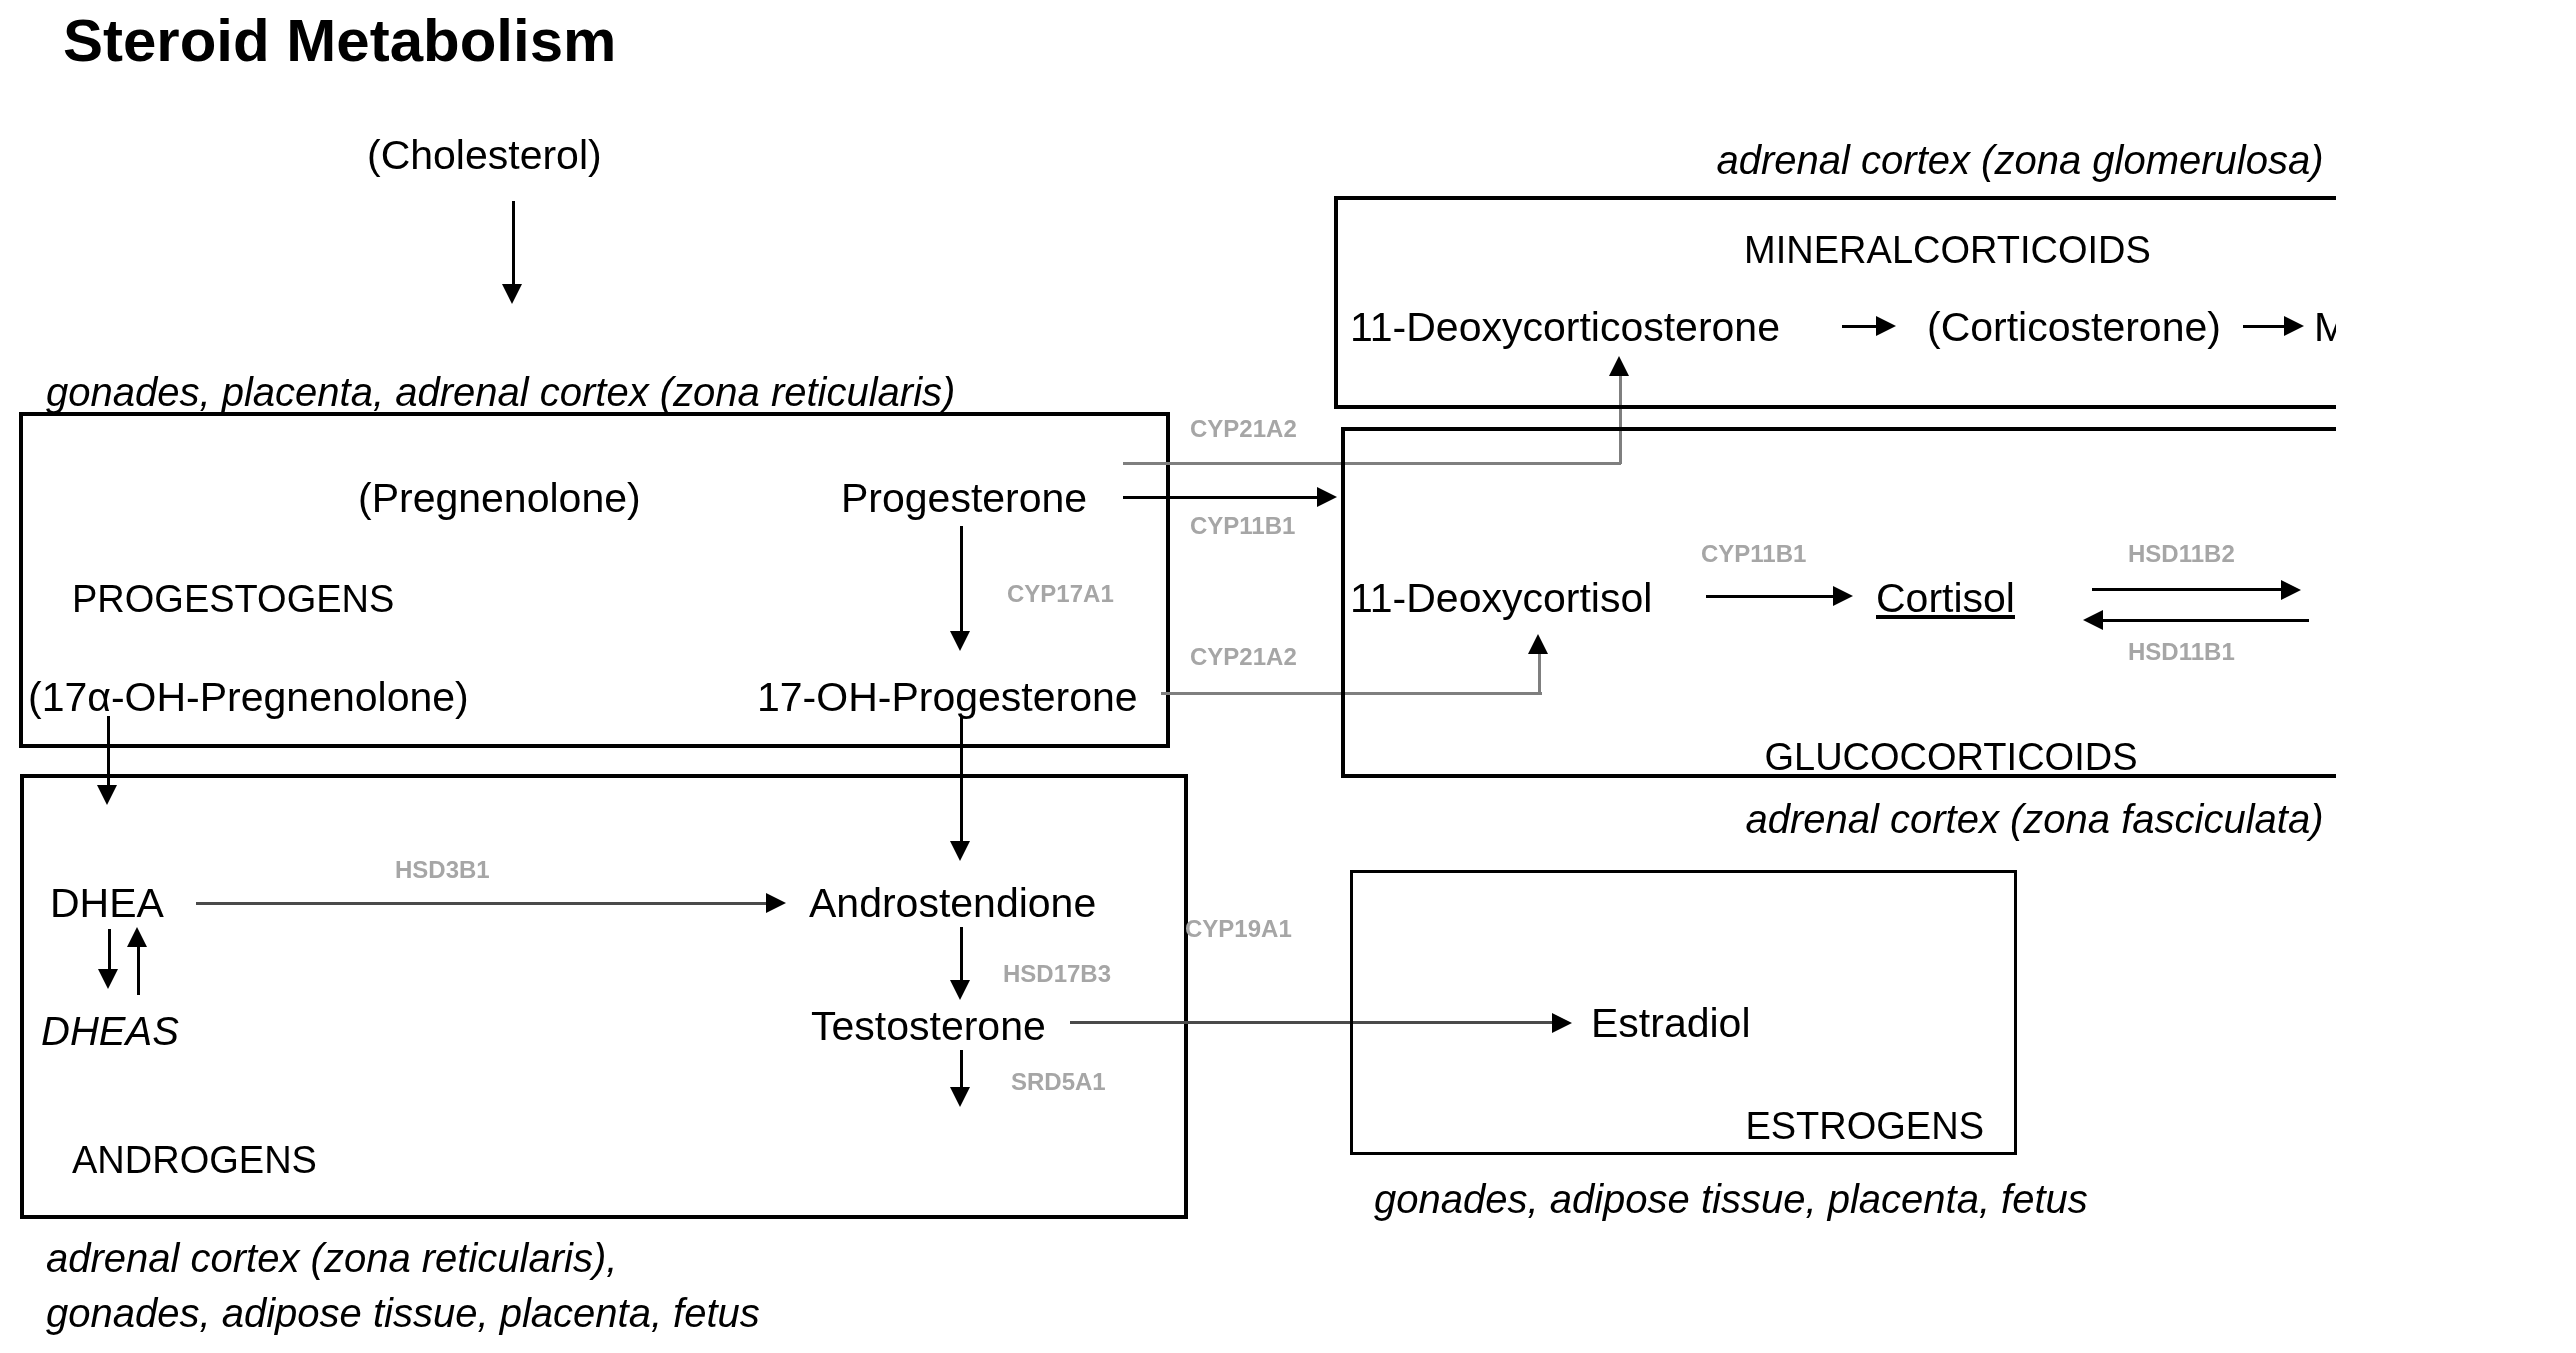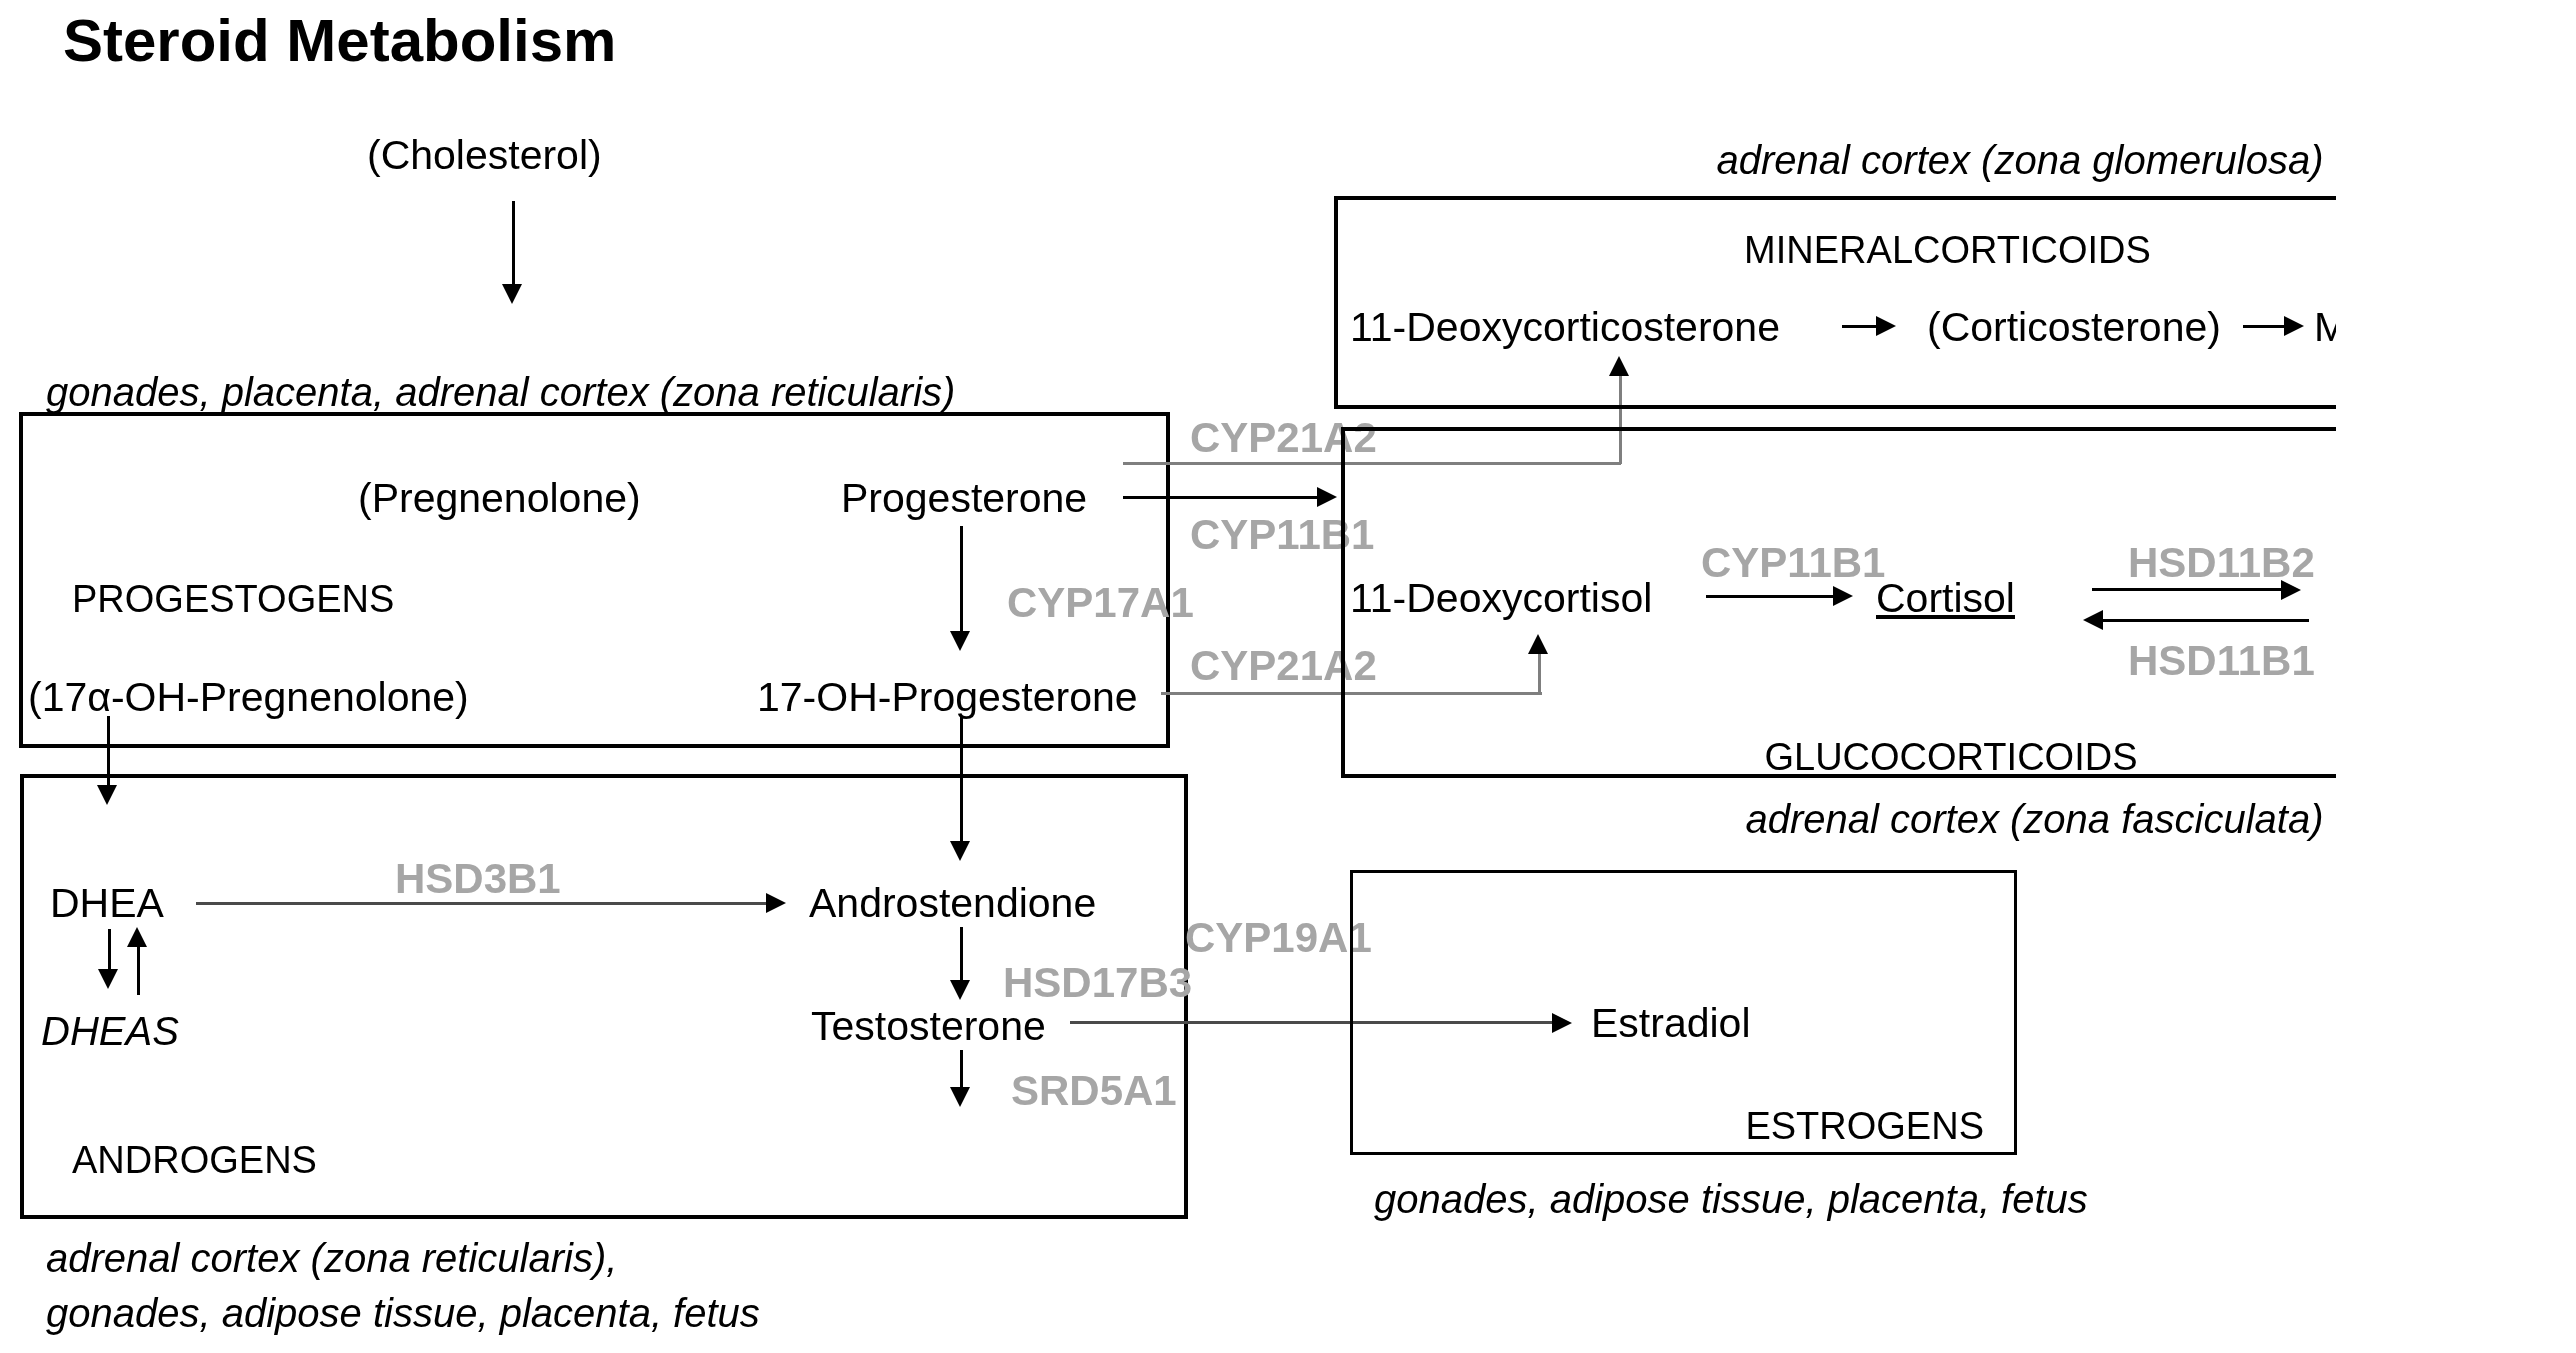--- a/index.html
+++ b/index.html
@@ -4,21 +4,21 @@
 <style>
   html,body{margin:0;padding:0;background:#ffffff;}
   .canvas{
     position:relative;width:2336px;height:1353px;background:#ffffff;
     font-family:"Liberation Sans","DejaVu Sans",sans-serif;color:#000;overflow:hidden;
   }
   .t{position:absolute;white-space:nowrap;font-size:41px;line-height:1.08;color:#000;}
   .big{font-size:60px;font-weight:700;}
   .grp{font-size:38px;font-weight:400;margin-top:11px;}
   .it{font-size:40px;font-style:italic;}
-  .enz{position:absolute;white-space:nowrap;font-size:42px;font-weight:700;color:#a6a6a6;line-height:1;}
+  .enz{position:absolute;white-space:nowrap;font-size:24px;font-weight:700;color:#a6a6a6;line-height:1;}
   .box{position:absolute;border:4.4px solid #000;background:transparent;}
   .hl{position:absolute;height:2.5px;background:#000;}
   .vl{position:absolute;width:2.5px;background:#000;}
   .gy{background:#7f7f7f;}
   .dk{background:#4a4a4a;}
   .ah{position:absolute;width:0;height:0;border:0 solid transparent;}
   .ah.r{border-top-width:10px;border-bottom-width:10px;border-left:20px solid #000;}
   .ah.l{border-top-width:10px;border-bottom-width:10px;border-right:20px solid #000;}
   .ah.u{border-left-width:10px;border-right-width:10px;border-bottom:20px solid #000;}
   .ah.d{border-left-width:10px;border-right-width:10px;border-top:20px solid #000;}

